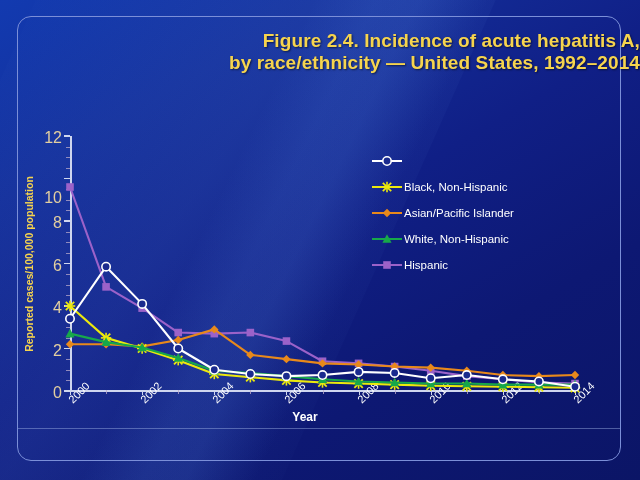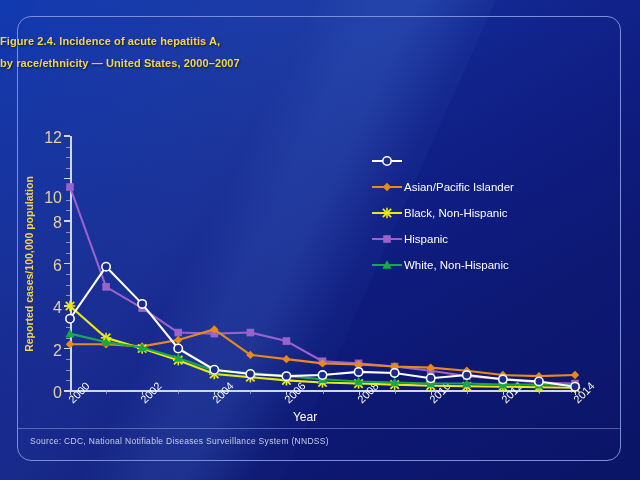--- a/index.html
+++ b/index.html
@@ -20,22 +20,22 @@
     background:linear-gradient(100deg, rgba(255,255,255,0) 0%, rgba(110,160,240,0.10) 50%, rgba(255,255,255,0) 100%);
     transform:rotate(24deg);pointer-events:none;
   }
   #frame{
     position:absolute;left:17px;top:16px;width:604px;height:445px;
     border:1.5px solid #7b8fd8;border-radius:14px;box-sizing:border-box;
     pointer-events:none;
   }
   
   #title{
-    position:absolute;left:0;top:30px;width:640px;text-align:left;
-    color:#f6d44e;font-weight:bold;font-size:11px;line-height:22px;
+    position:absolute;left:0;top:30px;width:640px;text-align:right;
+    color:#f6d44e;font-weight:bold;font-size:19px;line-height:22px;
     letter-spacing:.1px;text-shadow:1px 1px 2px rgba(0,0,0,.55);
   }
   
   #chart{position:absolute;left:0;top:118px;width:640px;height:300px;}
   #plot{position:absolute;left:70px;top:18px;width:505px;height:255px;}
   .axisline{position:absolute;background:#cfd6ef;}
   #yaxis{left:70px;top:18px;width:1.5px;height:256px;}
   #xaxis{left:70px;top:272px;width:506px;height:1.5px;}
   .ytick{position:absolute;left:64px;width:6px;height:1.5px;background:#cfd6ef;}
   .yminor{position:absolute;left:66px;width:4px;height:1px;background:#b9a9c9;opacity:.75;}
@@ -49,21 +49,21 @@
     position:absolute;top:279px;color:#ffffff;font-size:11px;
     transform:rotate(-45deg);transform-origin:left top;white-space:nowrap;
   }
   #ytitle{
     position:absolute;left:-86px;top:140px;width:230px;text-align:center;
     color:#f6d44e;font-size:10.5px;font-weight:bold;
     transform:rotate(-90deg);
   }
   #xtitle{
     position:absolute;left:245px;top:292px;width:120px;text-align:center;
-    color:#ffffff;font-size:12px;font-weight:normal;
+    color:#ffffff;font-size:12px;font-weight:bold;
   }
   
   #legend{position:absolute;left:372px;top:148px;width:220px;}
   .legrow{display:flex;align-items:center;height:26px;}
   .legmark{width:30px;height:14px;position:relative;flex:0 0 30px;}
   .legline{position:absolute;left:0;top:6px;width:30px;height:2px;}
   .legtext{color:#ffffff;font-size:11.5px;white-space:nowrap;padding-left:2px;}
   
   #source{
     position:absolute;left:30px;top:436px;color:#c6cfe8;font-size:8.5px;
@@ -87,21 +87,21 @@
   svg{display:block;overflow:visible;}
 </style>
 </head>
 <body>
 
 <div id="slide">
   <div id="frame"></div>
 
   <div id="title">
     <div>Figure 2.4. Incidence of acute hepatitis A,</div>
-    <div>by race/ethnicity — United States, 2000–2007</div>
+    <div>by race/ethnicity — United States, 1992–2014</div>
   </div>
 
   <div id="chart">
     <div class="axisline" id="yaxis"></div>
     <div class="axisline" id="xaxis"></div>
     <div id="ytitle">Reported cases/100,000 population</div>
     <div id="xtitle">Year</div>
 
     <div id="yticks">
         <div class="ytick" style="top: 272.25px;"></div>
@@ -338,57 +338,56 @@
       <div class="legrow">
         <div class="legmark">
           <div class="legline" style="background: rgb(255, 255, 255);"></div>
           <svg width="30" height="14" style="position: absolute; left: 0px; top: 0px;">
             <circle cx="15" cy="7" r="4.2" fill="#1a2a8e" stroke="#ffffff" stroke-width="1.6"></circle>
           </svg>
         </div>
       </div>
       <div class="legrow">
         <div class="legmark">
-          <div class="legline" style="background: rgb(232, 137, 27);"></div>
-          <svg width="30" height="14" style="position: absolute; left: 0px; top: 0px;">
-            <polygon points="15,2.8 19.2,7 15,11.2 10.8,7" fill="#e8891b"></polygon>
-          </svg>
-        </div>
-        <div class="legtext">Asian/Pacific Islander</div>
-      </div>
-      <div class="legrow">
-        <div class="legmark">
           <div class="legline" style="background: rgb(236, 233, 13);"></div>
           <svg width="30" height="14" style="position: absolute; left: 0px; top: 0px;">
             <g>
               <line x1="10.8" y1="2.8" x2="19.2" y2="11.2" stroke="#ece90d" stroke-width="1.8"></line>
               <line x1="10.8" y1="11.2" x2="19.2" y2="2.8" stroke="#ece90d" stroke-width="1.8"></line>
               <line x1="9.8" y1="7" x2="20.2" y2="7" stroke="#ece90d" stroke-width="1.6"></line>
               <line x1="15" y1="1.7999999999999998" x2="15" y2="12.2" stroke="#ece90d" stroke-width="1.6"></line>
             </g>
           </svg>
         </div>
         <div class="legtext">Black, Non-Hispanic</div>
       </div>
       <div class="legrow">
         <div class="legmark">
+          <div class="legline" style="background: rgb(232, 137, 27);"></div>
+          <svg width="30" height="14" style="position: absolute; left: 0px; top: 0px;">
+            <polygon points="15,2.8 19.2,7 15,11.2 10.8,7" fill="#e8891b"></polygon>
+          </svg>
+        </div>
+        <div class="legtext">Asian/Pacific Islander</div>
+      </div>
+      <div class="legrow">
+        <div class="legmark">
+          <div class="legline" style="background: rgb(23, 168, 74);"></div>
+          <svg width="30" height="14" style="position: absolute; left: 0px; top: 0px;">
+            <polygon points="15,2.1999999999999997 19.599999999999998,10.799999999999999 10.4,10.799999999999999" fill="#17a84a"></polygon>
+          </svg>
+        </div>
+        <div class="legtext">White, Non-Hispanic</div>
+      </div>
+      <div class="legrow">
+        <div class="legmark">
           <div class="legline" style="background: rgb(155, 98, 201);"></div>
           <svg width="30" height="14" style="position: absolute; left: 0px; top: 0px;">
             <rect x="11.200000000000001" y="3.1999999999999997" width="7.6000000000000005" height="7.6000000000000005" fill="#9b62c9"></rect>
           </svg>
         </div>
         <div class="legtext">Hispanic</div>
       </div>
-      <div class="legrow">
-        <div class="legmark">
-          <div class="legline" style="background: rgb(23, 168, 74);"></div>
-          <svg width="30" height="14" style="position: absolute; left: 0px; top: 0px;">
-            <polygon points="15,2.1999999999999997 19.599999999999998,10.799999999999999 10.4,10.799999999999999" fill="#17a84a"></polygon>
-          </svg>
-        </div>
-        <div class="legtext">White, Non-Hispanic</div>
-      </div>
     </div>
 
   <div id="footbar"></div>
-  <div id="source">Source:  CDC, National  Notifiable  Diseases  Surveillance  System  (NNDSS)</div>
 
 </div>
 
 </body></html>

